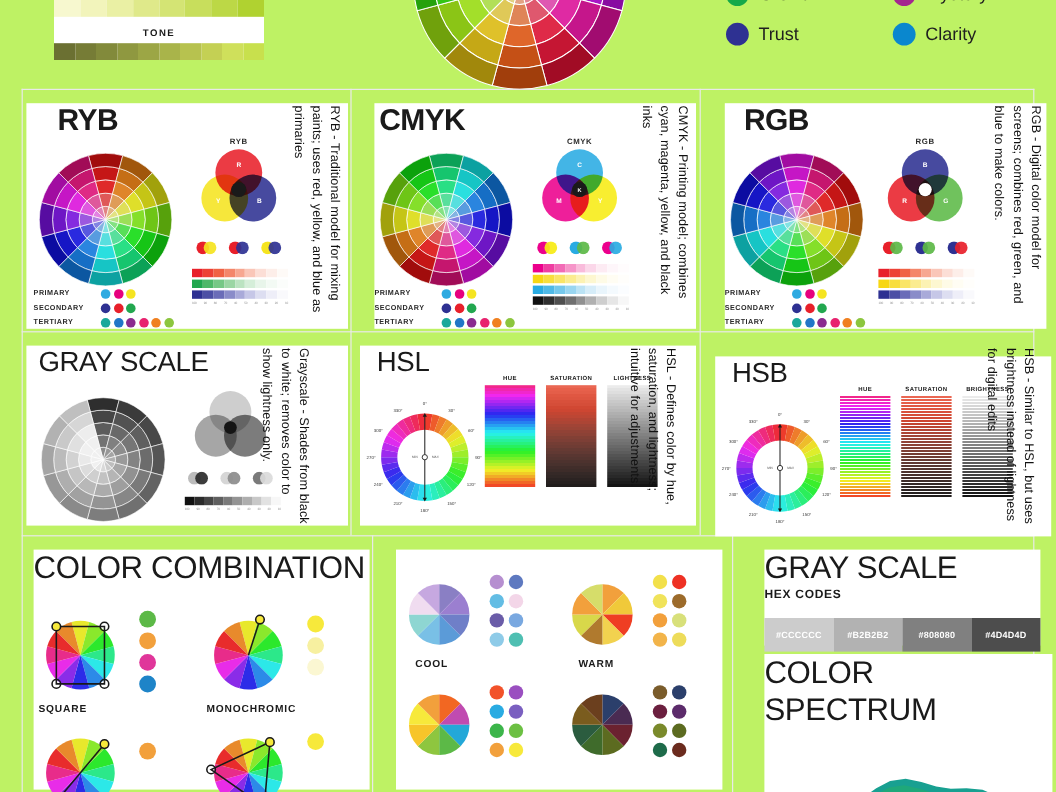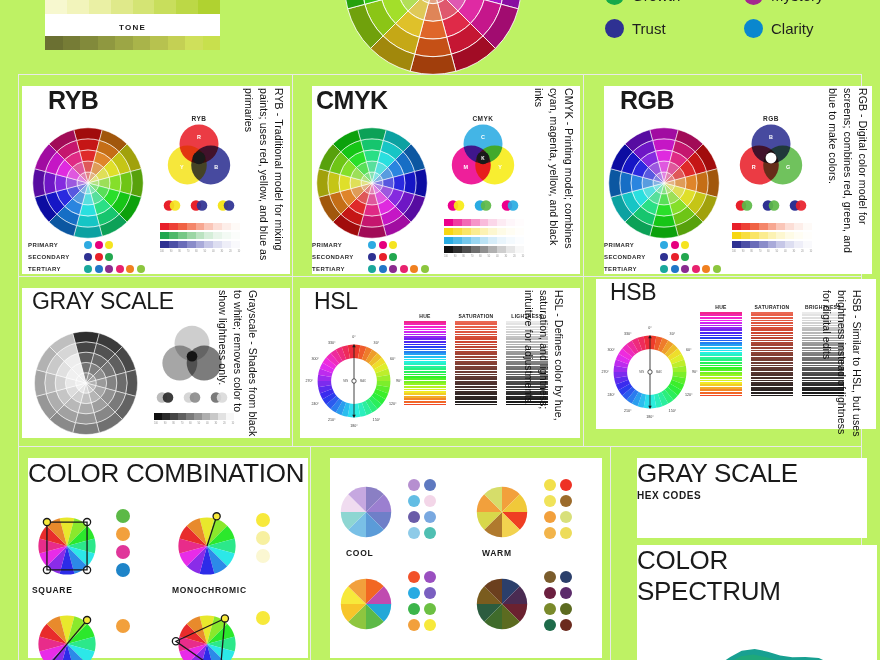--- a/index.html
+++ b/index.html
@@ -930,21 +930,21 @@
         </div>
         <div class="slider-col">
           <div class="slider-cap">LIGHTNESS</div>
           <div class="slider-bar" id="sl_hsl_2" style="background: linear-gradient(rgb(235, 235, 235) 0%, rgb(235, 235, 235) 2.294%, rgb(255, 255, 255) 2.294%, rgb(255, 255, 255) 2.941%, rgb(227, 227, 227) 2.941%, rgb(227, 227, 227) 5.235%, rgb(255, 255, 255) 5.235%, rgb(255, 255, 255) 5.882%, rgb(222, 222, 222) 5.882%, rgb(222, 222, 222) 8.176%, rgb(255, 255, 255) 8.176%, rgb(255, 255, 255) 8.824%, rgb(214, 214, 214) 8.824%, rgb(214, 214, 214) 11.118%, rgb(255, 255, 255) 11.118%, rgb(255, 255, 255) 11.765%, rgb(209, 209, 209) 11.765%, rgb(209, 209, 209) 14.059%, rgb(255, 255, 255) 14.059%, rgb(255, 255, 255) 14.706%, rgb(201, 201, 201) 14.706%, rgb(201, 201, 201) 17%, rgb(255, 255, 255) 17%, rgb(255, 255, 255) 17.647%, rgb(196, 196, 196) 17.647%, rgb(196, 196, 196) 19.941%, rgb(255, 255, 255) 19.941%, rgb(255, 255, 255) 20.588%, rgb(189, 189, 189) 20.588%, rgb(189, 189, 189) 22.882%, rgb(255, 255, 255) 22.882%, rgb(255, 255, 255) 23.529%, rgb(184, 184, 184) 23.529%, rgb(184, 184, 184) 25.824%, rgb(255, 255, 255) 25.824%, rgb(255, 255, 255) 26.471%, rgb(176, 176, 176) 26.471%, rgb(176, 176, 176) 28.765%, rgb(255, 255, 255) 28.765%, rgb(255, 255, 255) 29.412%, rgb(171, 171, 171) 29.412%, rgb(171, 171, 171) 31.706%, rgb(255, 255, 255) 31.706%, rgb(255, 255, 255) 32.353%, rgb(163, 163, 163) 32.353%, rgb(163, 163, 163) 34.647%, rgb(255, 255, 255) 34.647%, rgb(255, 255, 255) 35.294%, rgb(156, 156, 156) 35.294%, rgb(156, 156, 156) 37.588%, rgb(255, 255, 255) 37.588%, rgb(255, 255, 255) 38.235%, rgb(150, 150, 150) 38.235%, rgb(150, 150, 150) 40.529%, rgb(255, 255, 255) 40.529%, rgb(255, 255, 255) 41.176%, rgb(143, 143, 143) 41.176%, rgb(143, 143, 143) 43.471%, rgb(255, 255, 255) 43.471%, rgb(255, 255, 255) 44.118%, rgb(138, 138, 138) 44.118%, rgb(138, 138, 138) 46.412%, rgb(255, 255, 255) 46.412%, rgb(255, 255, 255) 47.059%, rgb(130, 130, 130) 47.059%, rgb(130, 130, 130) 49.353%, rgb(255, 255, 255) 49.353%, rgb(255, 255, 255) 50%, rgb(125, 125, 125) 50%, rgb(125, 125, 125) 52.294%, rgb(255, 255, 255) 52.294%, rgb(255, 255, 255) 52.941%, rgb(117, 117, 117) 52.941%, rgb(117, 117, 117) 55.235%, rgb(255, 255, 255) 55.235%, rgb(255, 255, 255) 55.882%, rgb(112, 112, 112) 55.882%, rgb(112, 112, 112) 58.176%, rgb(255, 255, 255) 58.176%, rgb(255, 255, 255) 58.824%, rgb(105, 105, 105) 58.824%, rgb(105, 105, 105) 61.118%, rgb(255, 255, 255) 61.118%, rgb(255, 255, 255) 61.765%, rgb(99, 99, 99) 61.765%, rgb(99, 99, 99) 64.059%, rgb(255, 255, 255) 64.059%, rgb(255, 255, 255) 64.706%, rgb(92, 92, 92) 64.706%, rgb(92, 92, 92) 67%, rgb(255, 255, 255) 67%, rgb(255, 255, 255) 67.647%, rgb(84, 84, 84) 67.647%, rgb(84, 84, 84) 69.941%, rgb(255, 255, 255) 69.941%, rgb(255, 255, 255) 70.588%, rgb(79, 79, 79) 70.588%, rgb(79, 79, 79) 72.882%, rgb(255, 255, 255) 72.882%, rgb(255, 255, 255) 73.529%, rgb(71, 71, 71) 73.529%, rgb(71, 71, 71) 75.824%, rgb(255, 255, 255) 75.824%, rgb(255, 255, 255) 76.471%, rgb(66, 66, 66) 76.471%, rgb(66, 66, 66) 78.765%, rgb(255, 255, 255) 78.765%, rgb(255, 255, 255) 79.412%, rgb(59, 59, 59) 79.412%, rgb(59, 59, 59) 81.706%, rgb(255, 255, 255) 81.706%, rgb(255, 255, 255) 82.353%, rgb(54, 54, 54) 82.353%, rgb(54, 54, 54) 84.647%, rgb(255, 255, 255) 84.647%, rgb(255, 255, 255) 85.294%, rgb(46, 46, 46) 85.294%, rgb(46, 46, 46) 87.588%, rgb(255, 255, 255) 87.588%, rgb(255, 255, 255) 88.235%, rgb(41, 41, 41) 88.235%, rgb(41, 41, 41) 90.529%, rgb(255, 255, 255) 90.529%, rgb(255, 255, 255) 91.176%, rgb(33, 33, 33) 91.176%, rgb(33, 33, 33) 93.471%, rgb(255, 255, 255) 93.471%, rgb(255, 255, 255) 94.118%, rgb(28, 28, 28) 94.118%, rgb(28, 28, 28) 96.412%, rgb(255, 255, 255) 96.412%, rgb(255, 255, 255) 97.059%, rgb(20, 20, 20) 97.059%, rgb(20, 20, 20) 99.353%, rgb(255, 255, 255) 99.353%, rgb(255, 255, 255) 100%);"></div>
         </div>
       </div>
     </div>
   </div>
   <div class="vtext" style="position:absolute; left:528px; top:290px; height:148px; width:38px;">HSL - Defines color by hue, saturation, and lightness; intuitive for adjustments.</div>
 
-  <div class="card" style="left:596px; top:279px; width:280px; height:150px;">
+  <div class="card" style="left:596px; top:297px; width:280px; height:150px;">
     <div class="sec-title" style="margin-left:14px; font-size:23px;">HSB</div>
     <div style="position:relative; height:120px;">
       <div style="position:absolute; left:2px; top:14px;">
         <svg viewBox="0 0 200 200" width="104" height="104">
             <g id="ring_hsb">
               <path d="M100,30 A70,70 0 0 1 112.15537243668513,31.063457289145433 L107.64051981734494,56.668458867462846 A44,44 0 0 0 100,56 Z" fill="hsl(5,85%,55%)" stroke="none"></path>
               <path d="M112.15537243668513,31.063457289145433 A70,70 0 0 1 123.94141003279682,34.221516544986414 L115.04888630632942,58.65352468542003 A44,44 0 0 0 107.64051981734494,56.668458867462846 Z" fill="hsl(15,85%,55%)" stroke="none"></path>
               <path d="M123.94141003279682,34.221516544986414 A70,70 0 0 1 135,39.3782217350893 L122,61.8948822334847 A44,44 0 0 0 115.04888630632942,58.65352468542003 Z" fill="hsl(25,85%,55%)" stroke="none"></path>
               <path d="M135,39.3782217350893 A70,70 0 0 1 144.99513267805776,46.37688898167154 L128.28265482620773,66.29404450276496 A44,44 0 0 0 122,61.8948822334847 Z" fill="hsl(35,85%,55%)" stroke="none"></path>
               <path d="M144.99513267805776,46.37688898167154 A70,70 0 0 1 153.62311101832847,55.00486732194225 L133.70595549723504,71.71734517379227 A44,44 0 0 0 128.28265482620773,66.29404450276496 Z" fill="hsl(45,85%,55%)" stroke="none"></path>
@@ -1264,20 +1264,26 @@
             </div>
         </div>
 
       </div>
     </div>
   </div>
 
   <div class="card" style="left:637px; top:458px; width:230px; height:80px;">
     <div class="sec-title">GRAY SCALE</div>
     <div class="sec-sub" style="margin-top:1px;">HEX CODES</div>
+    <div class="hexrow" id="hexRow" style="margin-top:14px;">
+        <div class="hexcell" style="background: rgb(204, 204, 204); color: rgb(255, 255, 255);">#CCCCCC</div>
+        <div class="hexcell" style="background: rgb(178, 178, 178); color: rgb(255, 255, 255);">#B2B2B2</div>
+        <div class="hexcell" style="background: rgb(128, 128, 128); color: rgb(255, 255, 255);">#808080</div>
+        <div class="hexcell" style="background: rgb(77, 77, 77); color: rgb(255, 255, 255);">#4D4D4D</div>
+      </div>
   </div>
 
   <div class="card" style="left:637px; top:545px; width:240px; height:115px;">
     <div class="sec-title">COLOR SPECTRUM</div>
     <div style="margin-top:10px; overflow:hidden; height:75px;">
       <svg viewBox="0 0 240 150" width="230" height="144">
           <g id="fan">
             <polygon points="9.50,150.00 6.37,137.72 8.51,125.58 15.72,114.77 24.00,105.04 29.85,94.73 33.75,82.99 39.26,71.41 48.94,62.71 61.85,57.77 74.92,54.27 86.41,49.01 97.25,41.58 109.29,35.11 122.82,33.19 136.50,36.00 149.37,40.06 162.10,41.87 175.75,41.58 189.72,42.70 201.92,48.28 211.15,57.77 218.90,67.85 228.02,76.03 239.25,82.99 249.82,91.27 256.04,102.23 257.28,114.77 256.96,127.02 258.98,138.44 263.50,150.00 263.5,150" fill="#18a091"></polygon>
             <polygon points="13.50,150.00 10.52,138.33 12.56,126.78 19.41,116.50 27.29,107.25 32.86,97.44 36.57,86.28 41.81,75.27 51.02,67.00 63.30,62.30 75.73,58.97 86.66,53.97 96.97,46.91 108.42,40.75 121.29,38.93 134.30,41.60 146.54,45.46 158.65,47.18 171.63,46.91 184.92,47.97 196.53,53.28 205.30,62.30 212.68,71.88 221.35,79.66 232.03,86.28 242.09,94.16 248.00,104.57 249.19,116.50 248.88,128.15 250.80,139.01 255.10,150.00 255.10000000000002,150" fill="#1fa87a"></polygon>
             <polygon points="17.50,150.00 14.67,138.93 16.61,127.98 23.11,118.23 30.58,109.45 35.86,100.16 39.39,89.58 44.35,79.13 53.09,71.29 64.74,66.83 76.54,63.67 86.90,58.93 96.69,52.23 107.55,46.40 119.76,44.66 132.10,47.20 143.72,50.86 155.20,52.49 167.51,52.23 180.12,53.24 191.14,58.27 199.46,66.83 206.46,75.92 214.68,83.30 224.81,89.58 234.35,97.04 239.97,106.92 241.09,118.23 240.80,129.27 242.62,139.58 246.70,150.00 246.7,150" fill="#35b361"></polygon>

